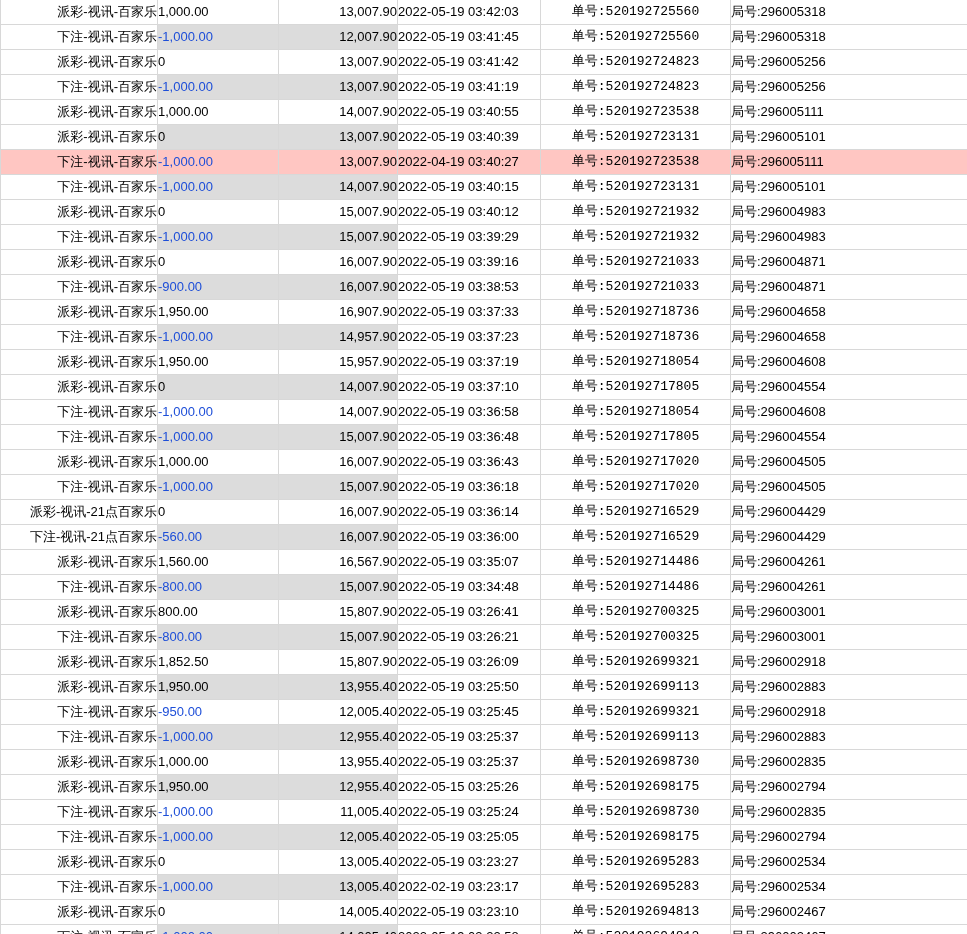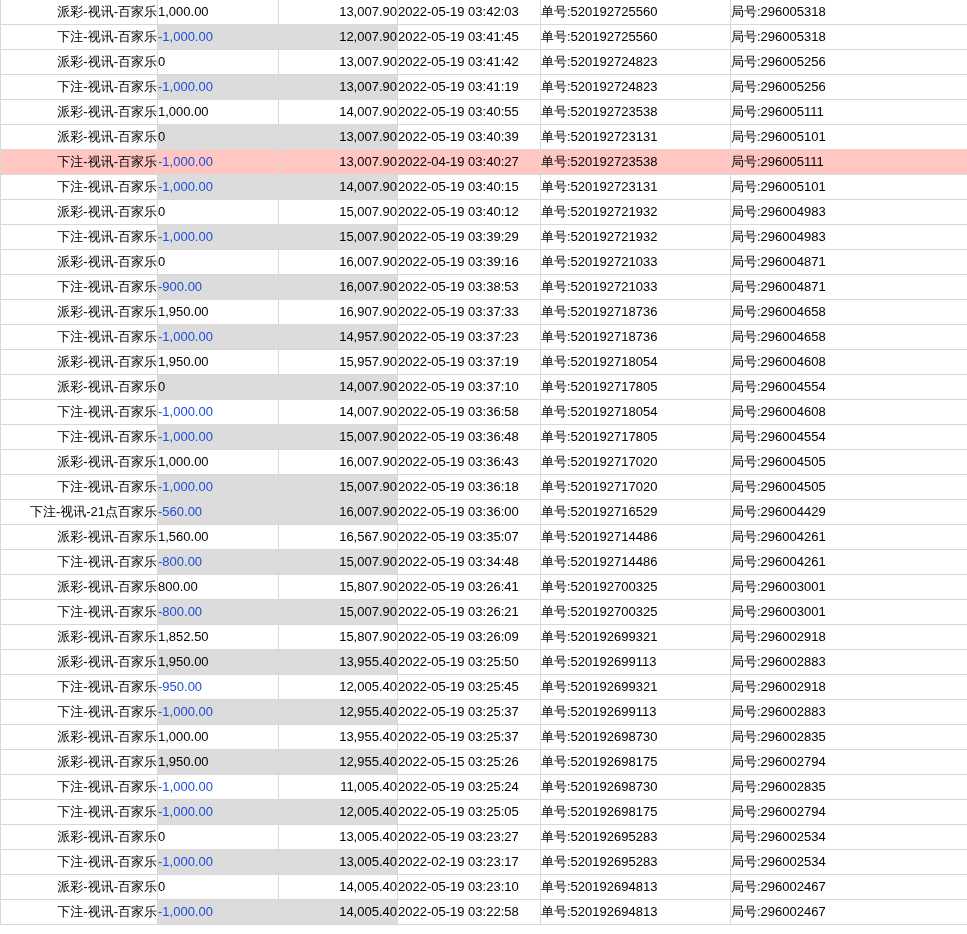--- a/index.html
+++ b/index.html
@@ -27,21 +27,21 @@
     white-space: nowrap;
     overflow: hidden;
     border-right: 1px solid #d8d8d8;
     border-bottom: 1px solid #d8d8d8;
     background: #ffffff;
   }
   td.c-type    { padding-left: 6px;  text-align: right; }
   td.c-amount  { padding-right: 8px; text-align: left; }
   td.c-balance { padding-right: 8px; text-align: right; }
   td.c-time    { padding-left: 8px;  text-align: left; }
-  td.c-order   { padding-left: 8px;  text-align: left; }
+  td.c-order   { padding-left: 8px;  text-align: center; font-family: Liberation Mono, monospace; }
   td.c-round   { padding-left: 8px;  text-align: left; border-right: none; }
 
   tr.shaded td.c-amount,
   tr.shaded td.c-balance { background: #dcdcdc; }
 
   tr.highlight td { background: #ffc6c2; }
 
   td .neg, td.neg { color: #1d4ed8; }
 </style>
 </head>
@@ -210,20 +210,28 @@
     <td class="c-round">局号:296004505</td>
   </tr>
       <tr class="shaded">
     <td class="c-type">下注-视讯-百家乐</td>
     <td class="c-amount neg">-1,000.00</td>
     <td class="c-balance">15,007.90</td>
     <td class="c-time">2022-05-19 03:36:18</td>
     <td class="c-order">单号:520192717020</td>
     <td class="c-round">局号:296004505</td>
   </tr>
+      <tr>
+    <td class="c-type">派彩-视讯-21点百家乐</td>
+    <td class="c-amount">0</td>
+    <td class="c-balance">16,007.90</td>
+    <td class="c-time">2022-05-19 03:36:14</td>
+    <td class="c-order">单号:520192716529</td>
+    <td class="c-round">局号:296004429</td>
+  </tr>
       <tr class="shaded">
     <td class="c-type">下注-视讯-21点百家乐</td>
     <td class="c-amount neg">-560.00</td>
     <td class="c-balance">16,007.90</td>
     <td class="c-time">2022-05-19 03:36:00</td>
     <td class="c-order">单号:520192716529</td>
     <td class="c-round">局号:296004429</td>
   </tr>
       <tr>
     <td class="c-type">派彩-视讯-百家乐</td>

